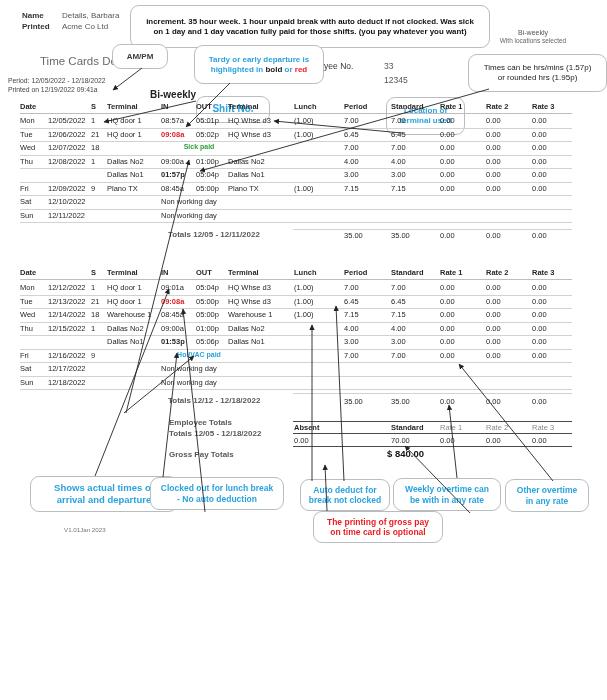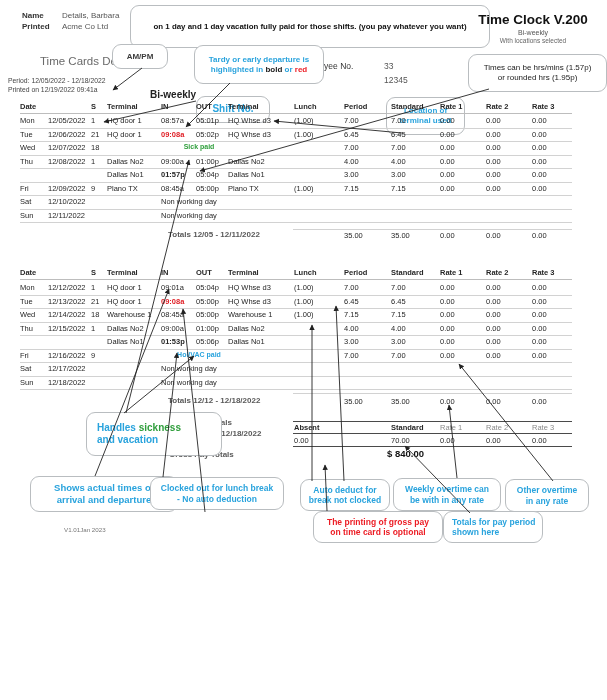--- a/index.html
+++ b/index.html
@@ -27,24 +27,24 @@
 <body>
 
 <div id="page">
 
   <div class="abs lbl" style="left:22px;top:11px;font-weight:bold;">Name</div>
   <div class="abs val" style="left:62px;top:11px;">Details, Barbara</div>
   <div class="abs lbl" style="left:22px;top:22px;font-weight:bold;">Printed</div>
   <div class="abs val" style="left:62px;top:22px;">Acme Co Ltd</div>
 
   <div class="callout" style="left:130px;top:5px;width:358px;height:41px;font-size:7.9px;color:#111;font-weight:bold;">
+    <span>increment. 35 hour week. 1 hour unpaid break with auto deduct if not clocked. Was sick</span>
     <span>on 1 day and 1 day vacation fully paid for those shifts. (you pay whatever you want)</span>
   </div>
 
-  <div class="abs" style="left:462px;top:12px;width:142px;text-align:center;font-size:13.5px;font-weight:bold;color:#111;">Time Clock V.200</div>
   <div class="abs" style="left:462px;top:29px;width:142px;text-align:center;font-size:7px;color:#555;">Bi-weekly</div>
   <div class="abs" style="left:462px;top:37px;width:142px;text-align:center;font-size:6.5px;color:#666;">With locations selected</div>
 
   <div class="abs" style="left:10px;top:55px;font-size:11.5px;color:#6a6a6a;margin-left:30px;">Time Cards Details</div>
   <div class="abs" style="left:8px;top:77px;font-size:6.8px;color:#444;">Period: 12/05/2022 - 12/18/2022</div>
   <div class="abs" style="left:8px;top:86px;font-size:6.8px;color:#444;">Printed on 12/19/2022 09:41a</div>
   <div class="abs" style="left:150px;top:89px;font-size:10px;font-weight:bold;color:#222;">Bi-weekly</div>
 
   <div class="abs lbl" style="left:300px;top:61px;font-size:8.5px;">Employee No.</div>
   <div class="abs val" style="left:384px;top:61px;font-size:8.5px;">33</div>
@@ -298,27 +298,20 @@
       <div class="cell" style="left: 440px; top: 423px; position: absolute; color: rgb(138, 138, 138);">Rate 1</div>
       <div class="cell" style="left: 486px; top: 423px; position: absolute; color: rgb(138, 138, 138);">Rate 2</div>
       <div class="cell" style="left: 532px; top: 423px; position: absolute; color: rgb(138, 138, 138);">Rate 3</div>
       <div class="cell" style="left: 294px; top: 436px; position: absolute;">0.00</div>
       <div class="cell" style="left: 391px; top: 436px; position: absolute;">70.00</div>
       <div class="cell" style="left: 440px; top: 436px; position: absolute;">0.00</div>
       <div class="cell" style="left: 486px; top: 436px; position: absolute;">0.00</div>
       <div class="cell" style="left: 532px; top: 436px; position: absolute;">0.00</div>
     </div>
 
-  <div class="callout" style="left:86px;top:412px;width:124px;height:42px;font-size:10px;align-items:flex-start;padding-left:10px;text-align:left;">
-    <span>
-      <span class="blue">Handles</span>
-      <span class="green">sickness</span>
-    </span>
-    <span class="blue">and vacation</span>
-  </div>
   <div class="callout" style="left:30px;top:476px;width:146px;height:34px;font-size:9.5px;">
     <span class="blue">Shows actual times of</span>
     <span class="blue">arrival and departure</span>
   </div>
   <div class="callout" style="left:150px;top:477px;width:132px;height:31px;font-size:8.5px;">
     <span class="blue">Clocked out for lunch break</span>
     <span class="blue">- No auto deduction</span>
   </div>
   <div class="callout" style="left:300px;top:479px;width:88px;height:30px;font-size:8.5px;">
     <span class="blue">Auto deduct for</span>
@@ -328,24 +321,20 @@
     <span class="blue">Weekly overtime can</span>
     <span class="blue">be with in any rate</span>
   </div>
   <div class="callout" style="left:313px;top:511px;width:128px;height:30px;font-size:8.5px;">
     <span class="red">The printing of gross pay</span>
     <span class="red">on time card is optional</span>
   </div>
   <div class="callout" style="left:505px;top:479px;width:82px;height:31px;font-size:8.5px;">
     <span class="blue">Other overtime</span>
     <span class="blue">in any rate</span>
-  </div>
-  <div class="callout" style="left:443px;top:511px;width:90px;height:30px;font-size:8.5px;align-items:flex-start;padding-left:8px;text-align:left;">
-    <span class="blue">Totals for pay period</span>
-    <span class="blue">shown here</span>
   </div>
 
   <div class="abs" style="left:64px;top:526px;font-size:6.2px;color:#777;">V1.01Jan 2023</div>
 
   <svg class="arrows" width="607" height="700">
     <defs>
       <marker id="ah" markerWidth="7" markerHeight="7" refX="5.5" refY="3" orient="auto">
         <path d="M0,0 L6,3 L0,6 z" fill="#222"></path>
       </marker>
     </defs>

